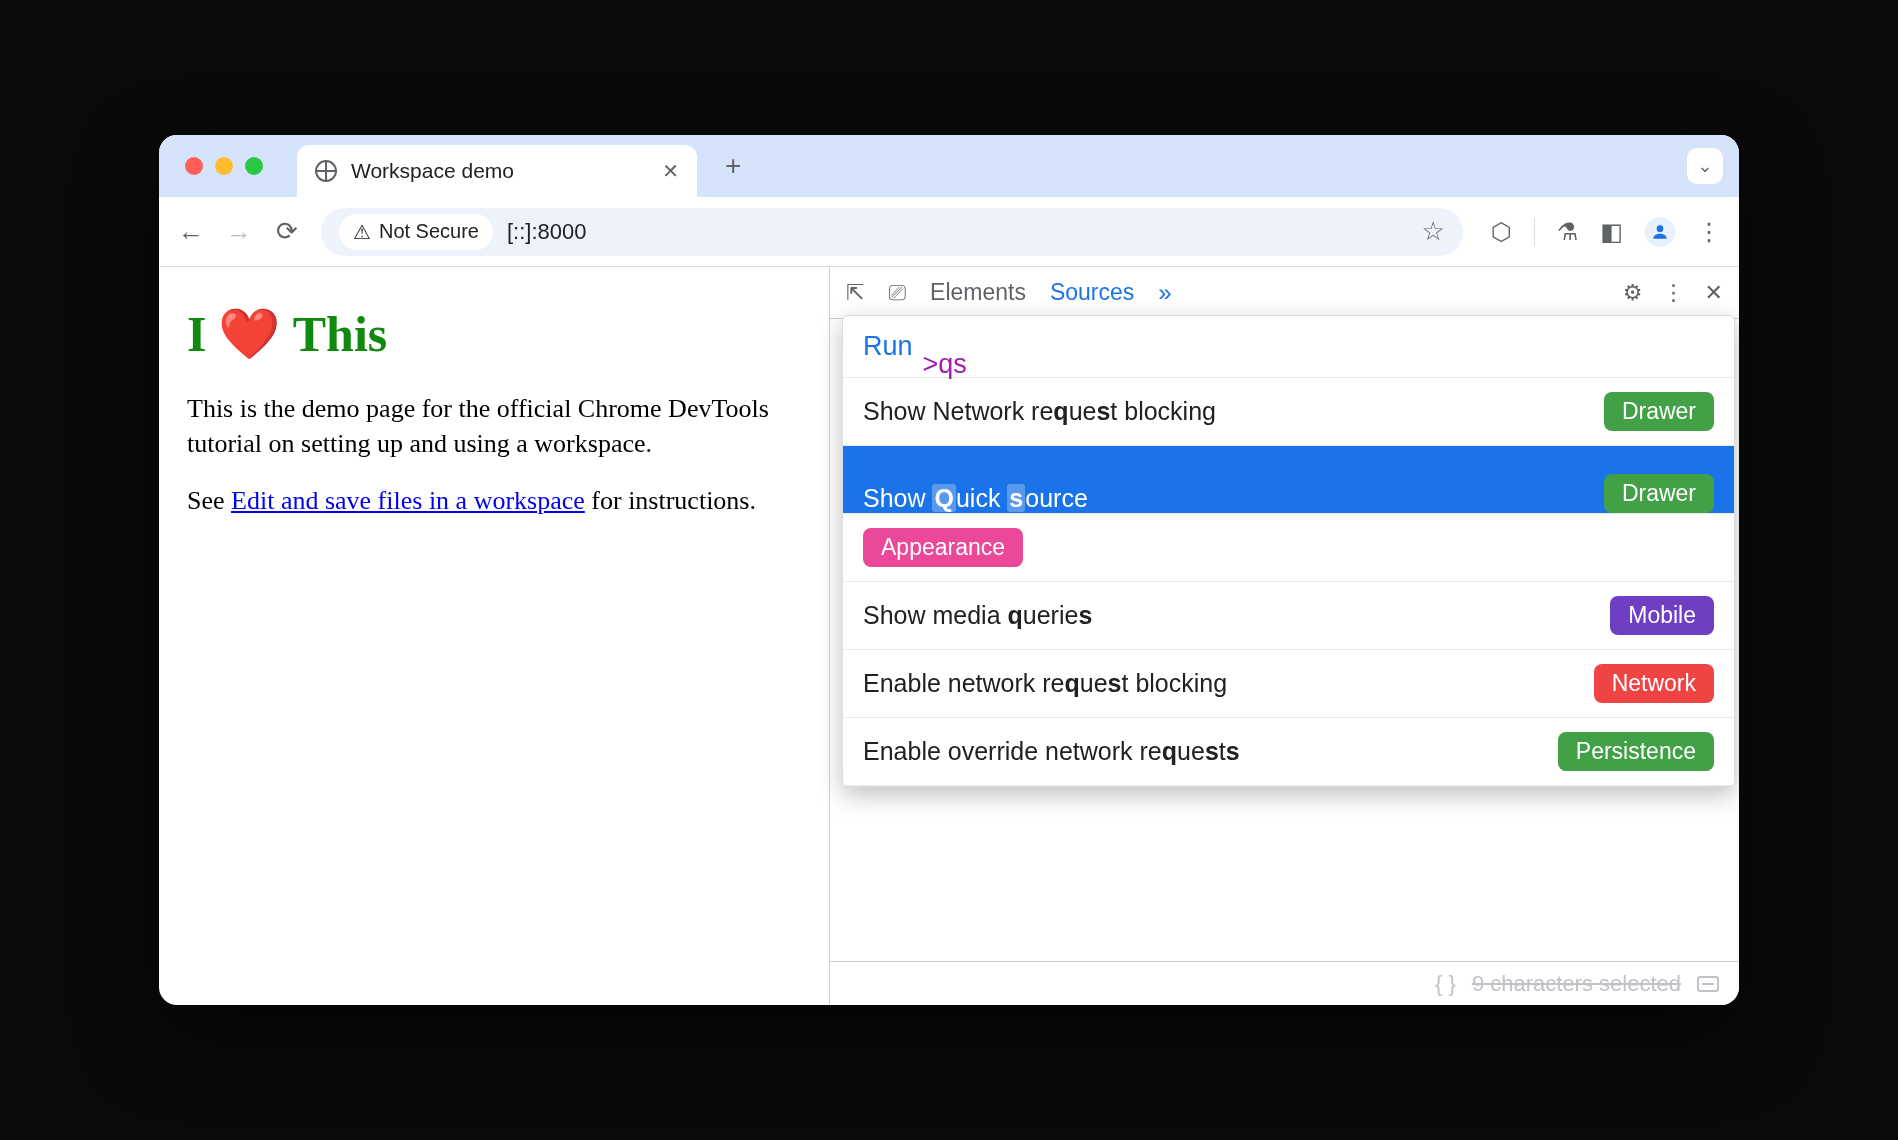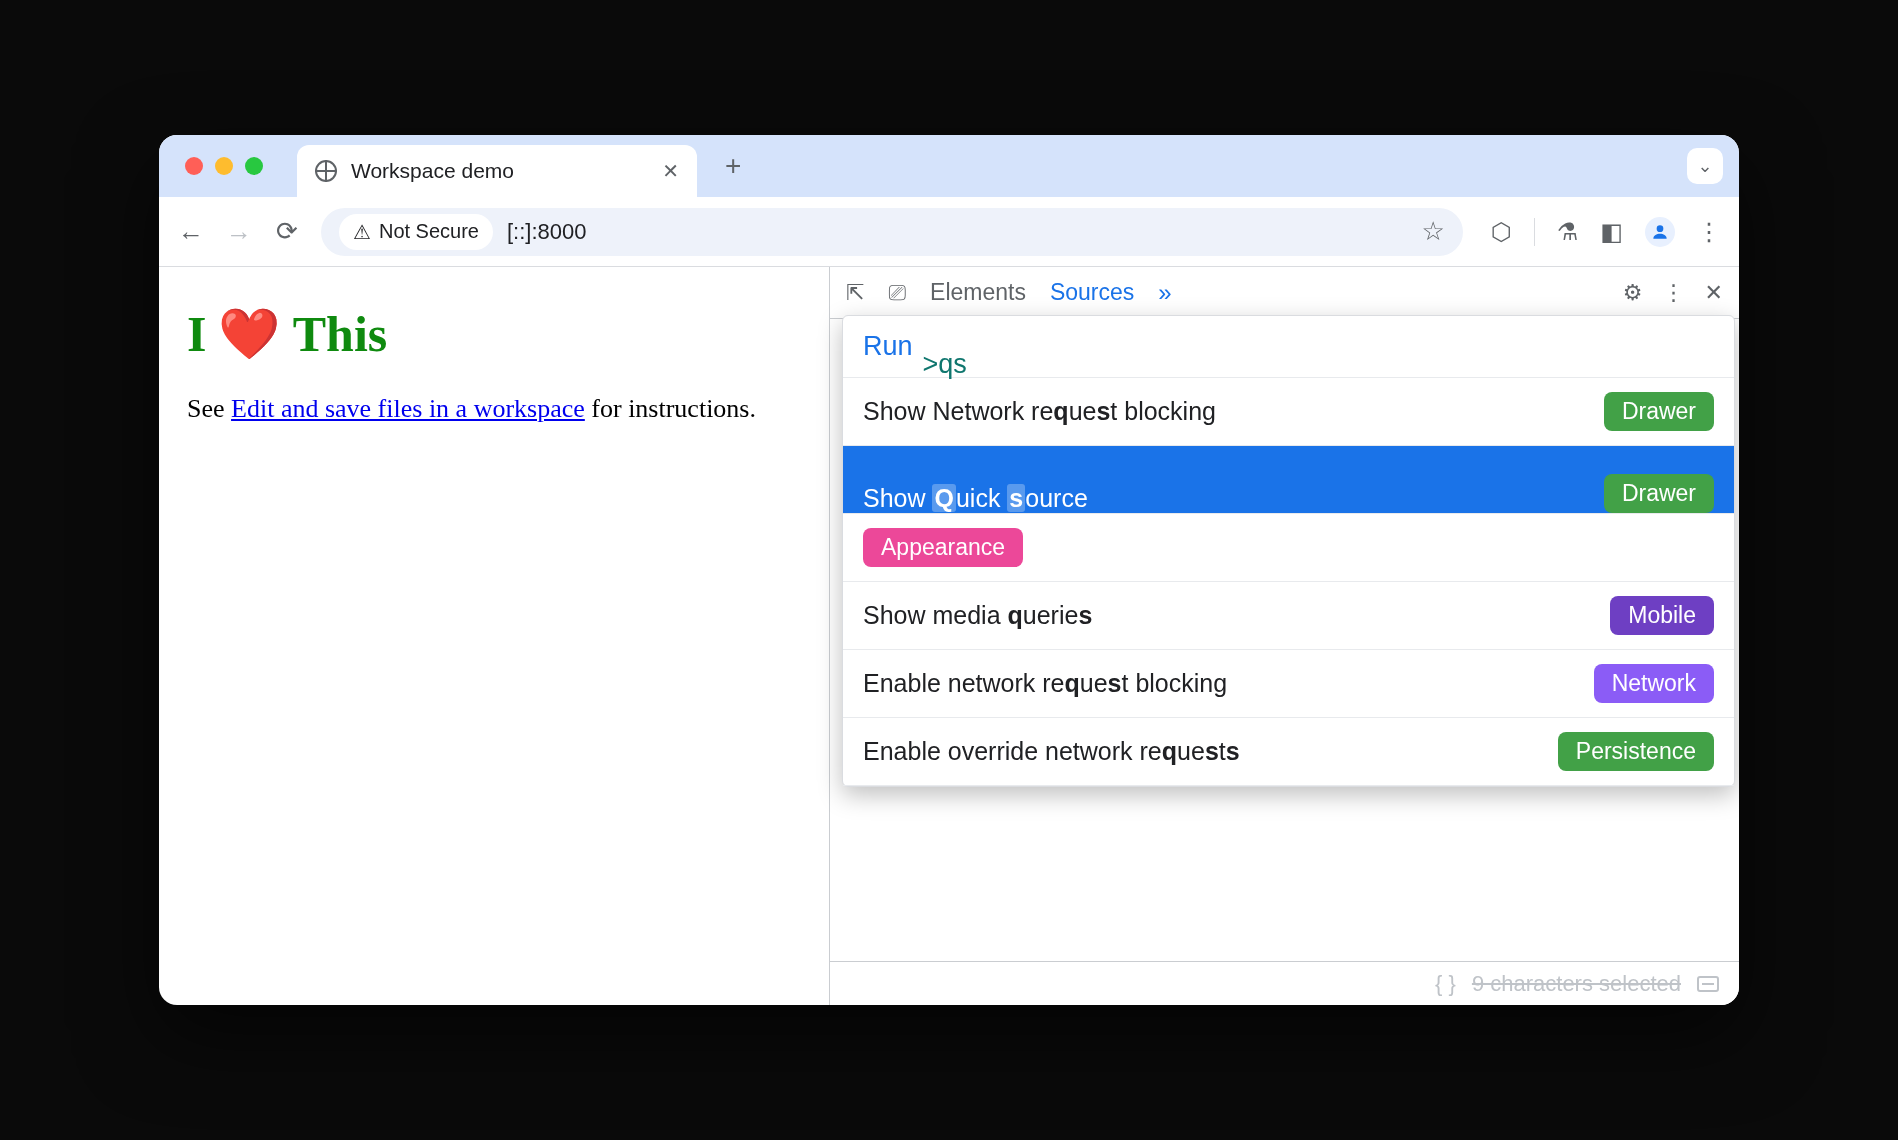--- a/index.html
+++ b/index.html
@@ -169,21 +169,21 @@
 }
 .cmd-input-row {
   height: 62px;
   display: flex;
   align-items: center;
   padding: 0 20px;
   font-size: 27px;
   border-bottom: 1px solid #e8eaed;
 }
 .cmd-run { color: #1a73e8; margin-right: 10px; }
-.cmd-query { color: #0f766e; margin-top: 36px; }
+.cmd-query { color: #a21caf; margin-top: 36px; }
 .cmd-list {}
 .cmd-item {
   height: 68px;
   display: flex;
   align-items: center;
   padding: 0 20px;
   border-bottom: 1px solid #e8eaed;
   font-size: 25px;
   color: #202124;
   cursor: pointer;
@@ -194,21 +194,21 @@
 .cmd-item.selected .cmd-label b { background: rgba(255,255,255,0.28); border-radius: 3px; padding: 0 2px; }
 .cmd-badge {
   padding: 6px 18px;
   border-radius: 8px;
   color: #fff;
   font-size: 23px;
 }
 .b-drawer { background: #42a147; }
 .b-appearance { background: #ec4899; }
 .b-mobile { background: #6e3fc3; }
-.b-network { background: #8b5cf6; }
+.b-network { background: #ef4444; }
 .b-persistence { background: #42a147; }
 .dt-footer {
   margin-top: auto;
   height: 44px;
   border-top: 1px solid #cacdd1;
   display: flex;
   align-items: center;
   justify-content: flex-end;
   padding: 0 20px;
   gap: 16px;
@@ -274,20 +274,21 @@
     </div>
   </div>
 
   <div class="body">
     <div class="page">
       <h1>
         <span>I</span>
         <span>❤️</span>
         <span>This</span>
       </h1>
+      <p>This is the demo page for the official Chrome DevTools tutorial on setting up and using a workspace.</p>
       <p>
         <span>See </span><a href="#">Edit and save files in a workspace</a><span> for instructions.</span>
       </p>
     </div>
 
     <div class="devtools">
       <div class="dt-header">
         <span class="dticon">⇱</span>
         <span class="dticon">⎚</span>
         <span class="dt-tab">Elements</span>

